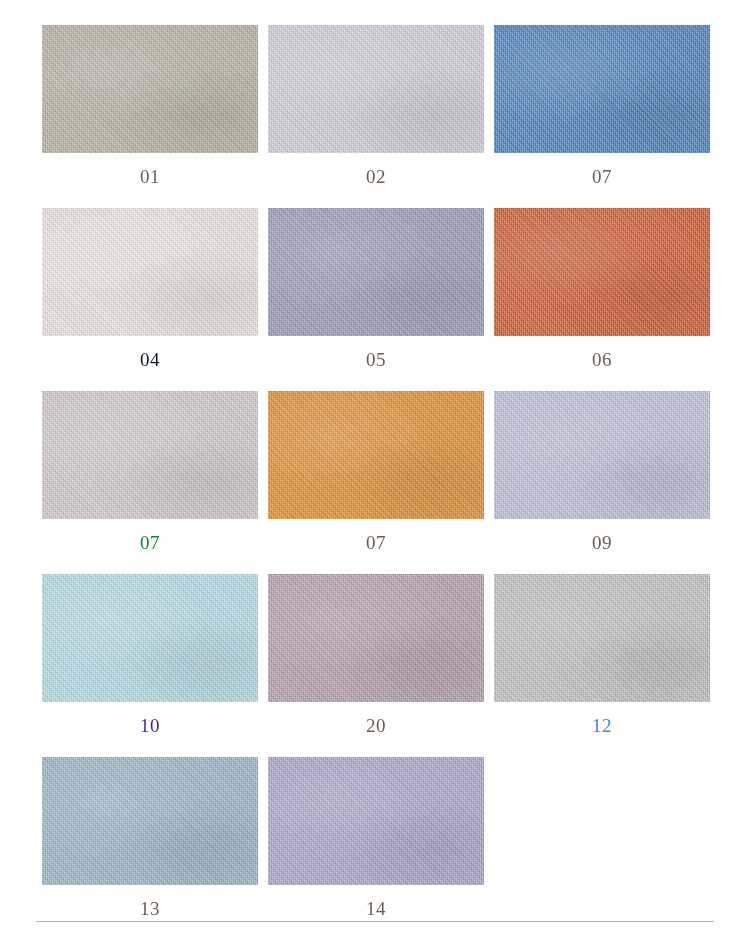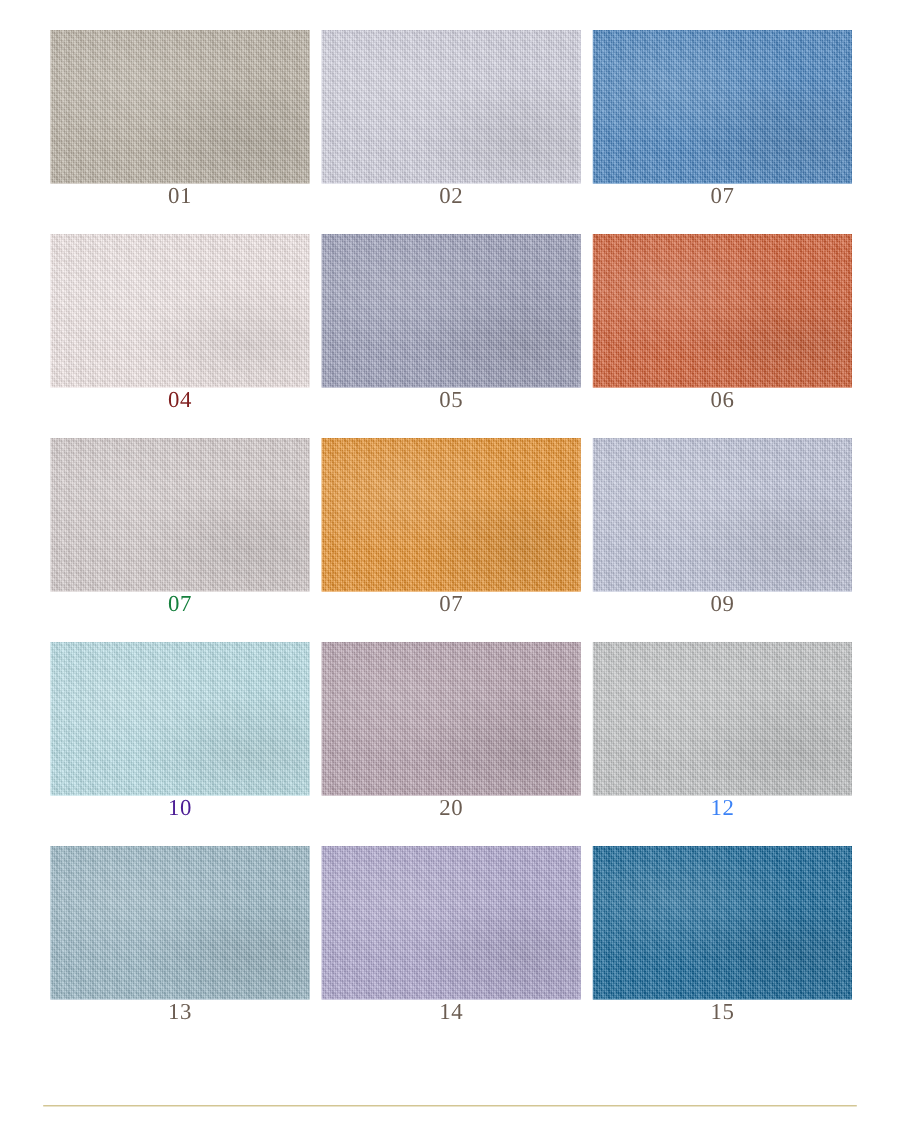--- a/index.html
+++ b/index.html
@@ -87,20 +87,21 @@
         rgba(255,255,255,0.10) 2px,
         rgba(0,0,0,0.045) 2px,
         rgba(0,0,0,0.045) 4px
       ),
       radial-gradient(ellipse 70% 60% at 30% 35%, rgba(255,255,255,0.13), rgba(255,255,255,0) 70%),
       radial-gradient(ellipse 60% 55% at 78% 72%, rgba(0,0,0,0.07), rgba(0,0,0,0) 72%);
     pointer-events: none;
   }
 
   .swatch-label {
+    margin-top: 13px;
     font-family: "Liberation Serif", "DejaVu Serif", serif;
     font-size: 19px;
     line-height: 22px;
     letter-spacing: 0.5px;
     color: #6b5d52;
     text-align: right;
     user-select: none;
   }
 
   
@@ -130,21 +131,21 @@
       <div class="swatch-label" style="color: rgb(107, 93, 82);">02</div>
     </div>
 
     <div class="swatch-cell">
       <div class="swatch-chip" style="background-color: rgb(75, 134, 194);"></div>
       <div class="swatch-label" style="color: rgb(107, 93, 82);">07</div>
     </div>
 
     <div class="swatch-cell">
       <div class="swatch-chip" style="background-color: rgb(242, 231, 230);"></div>
-      <div class="swatch-label" style="color: #7f1d1d;">04</div>
+      <div class="swatch-label" style="color: #0f172a;">04</div>
     </div>
 
     <div class="swatch-cell">
       <div class="swatch-chip" style="background-color: rgb(157, 160, 187);"></div>
       <div class="swatch-label" style="color: rgb(107, 93, 82);">05</div>
     </div>
 
     <div class="swatch-cell">
       <div class="swatch-chip" style="background-color: rgb(212, 95, 53);"></div>
       <div class="swatch-label" style="color: rgb(107, 93, 82);">06</div>
@@ -183,22 +184,18 @@
     <div class="swatch-cell">
       <div class="swatch-chip" style="background-color: rgb(156, 186, 200);"></div>
       <div class="swatch-label" style="color: rgb(107, 93, 82);">13</div>
     </div>
 
     <div class="swatch-cell">
       <div class="swatch-chip" style="background-color: rgb(176, 168, 208);"></div>
       <div class="swatch-label" style="color: rgb(107, 93, 82);">14</div>
     </div>
 
-    <div class="swatch-cell">
-      <div class="swatch-chip" style="background-color: rgb(21, 103, 153);"></div>
-      <div class="swatch-label" style="color: rgb(107, 93, 82);">15</div>
-    </div>
 
   </div>
 
   <div class="footer-rule" style="background: rgb(201, 184, 122);"></div>
 
 </div>
 
 </body></html>

